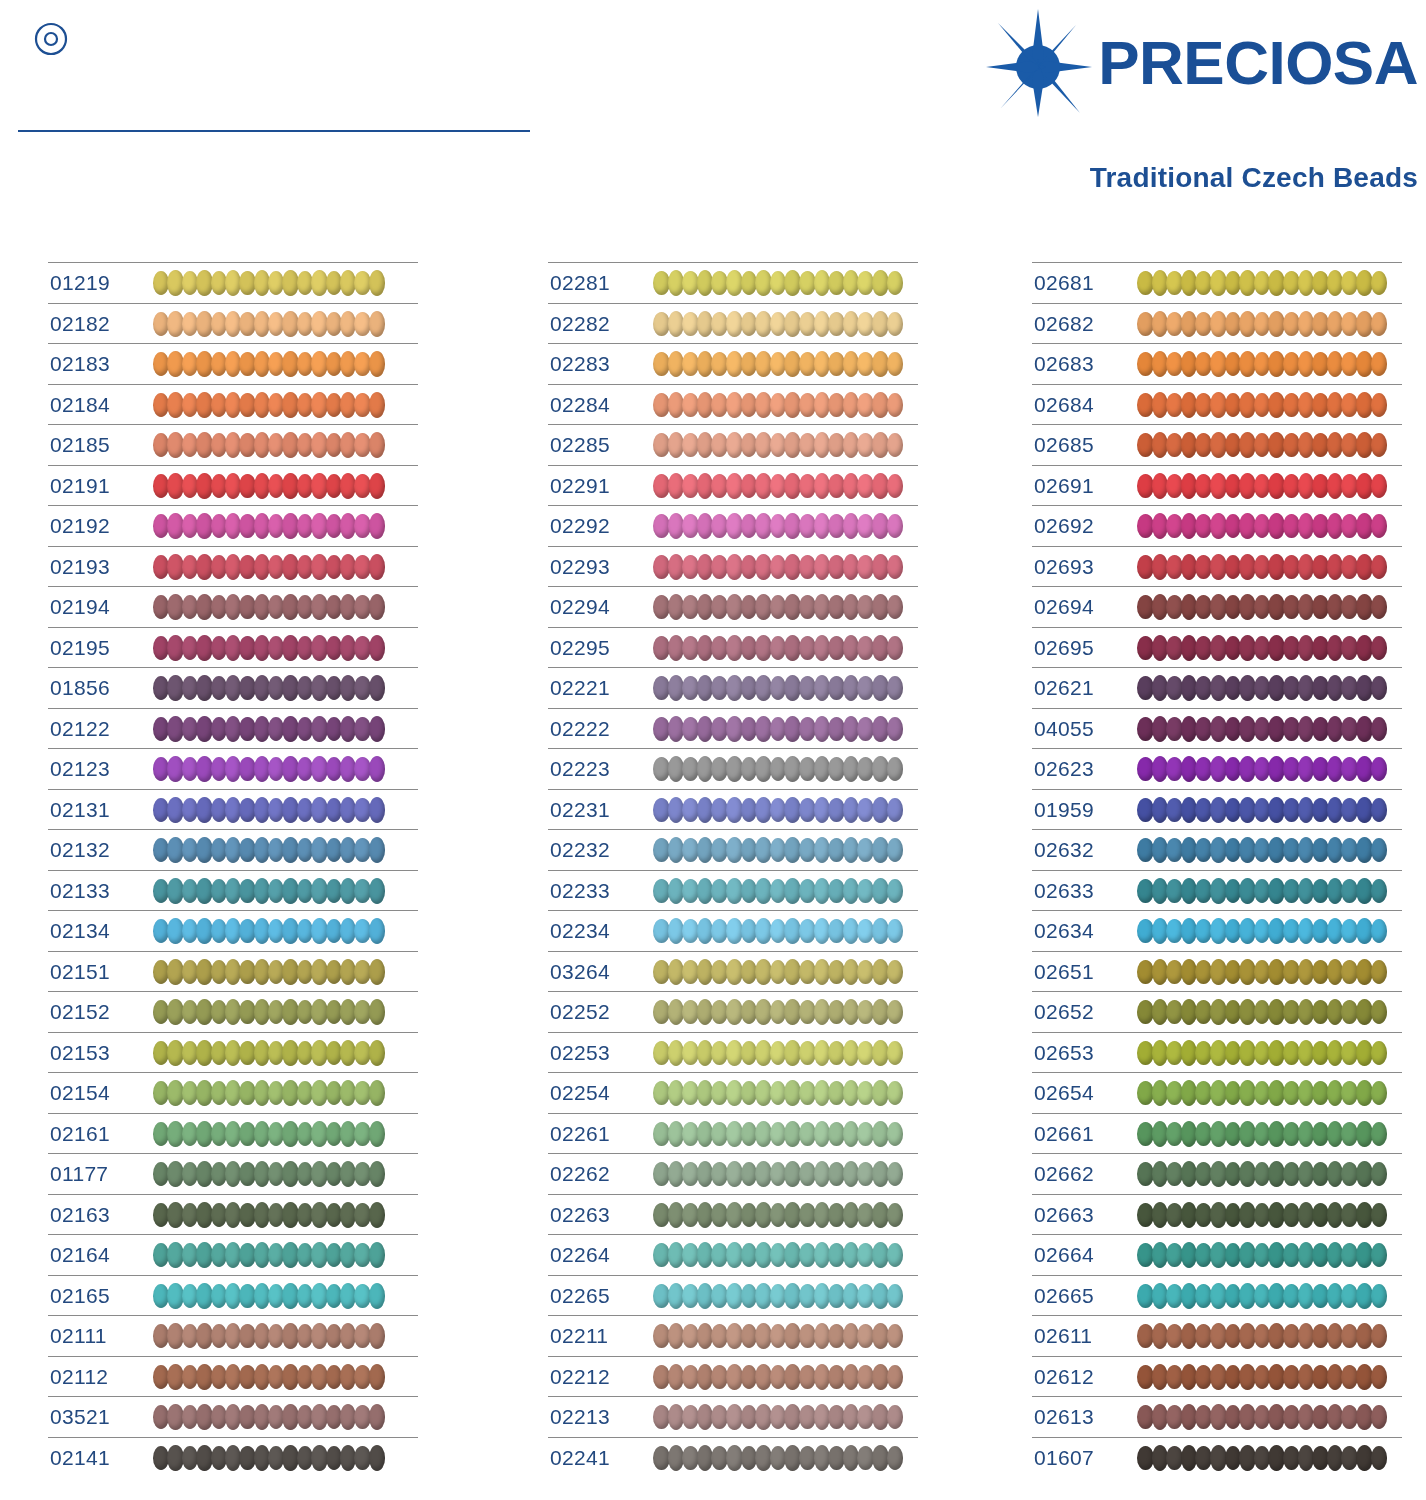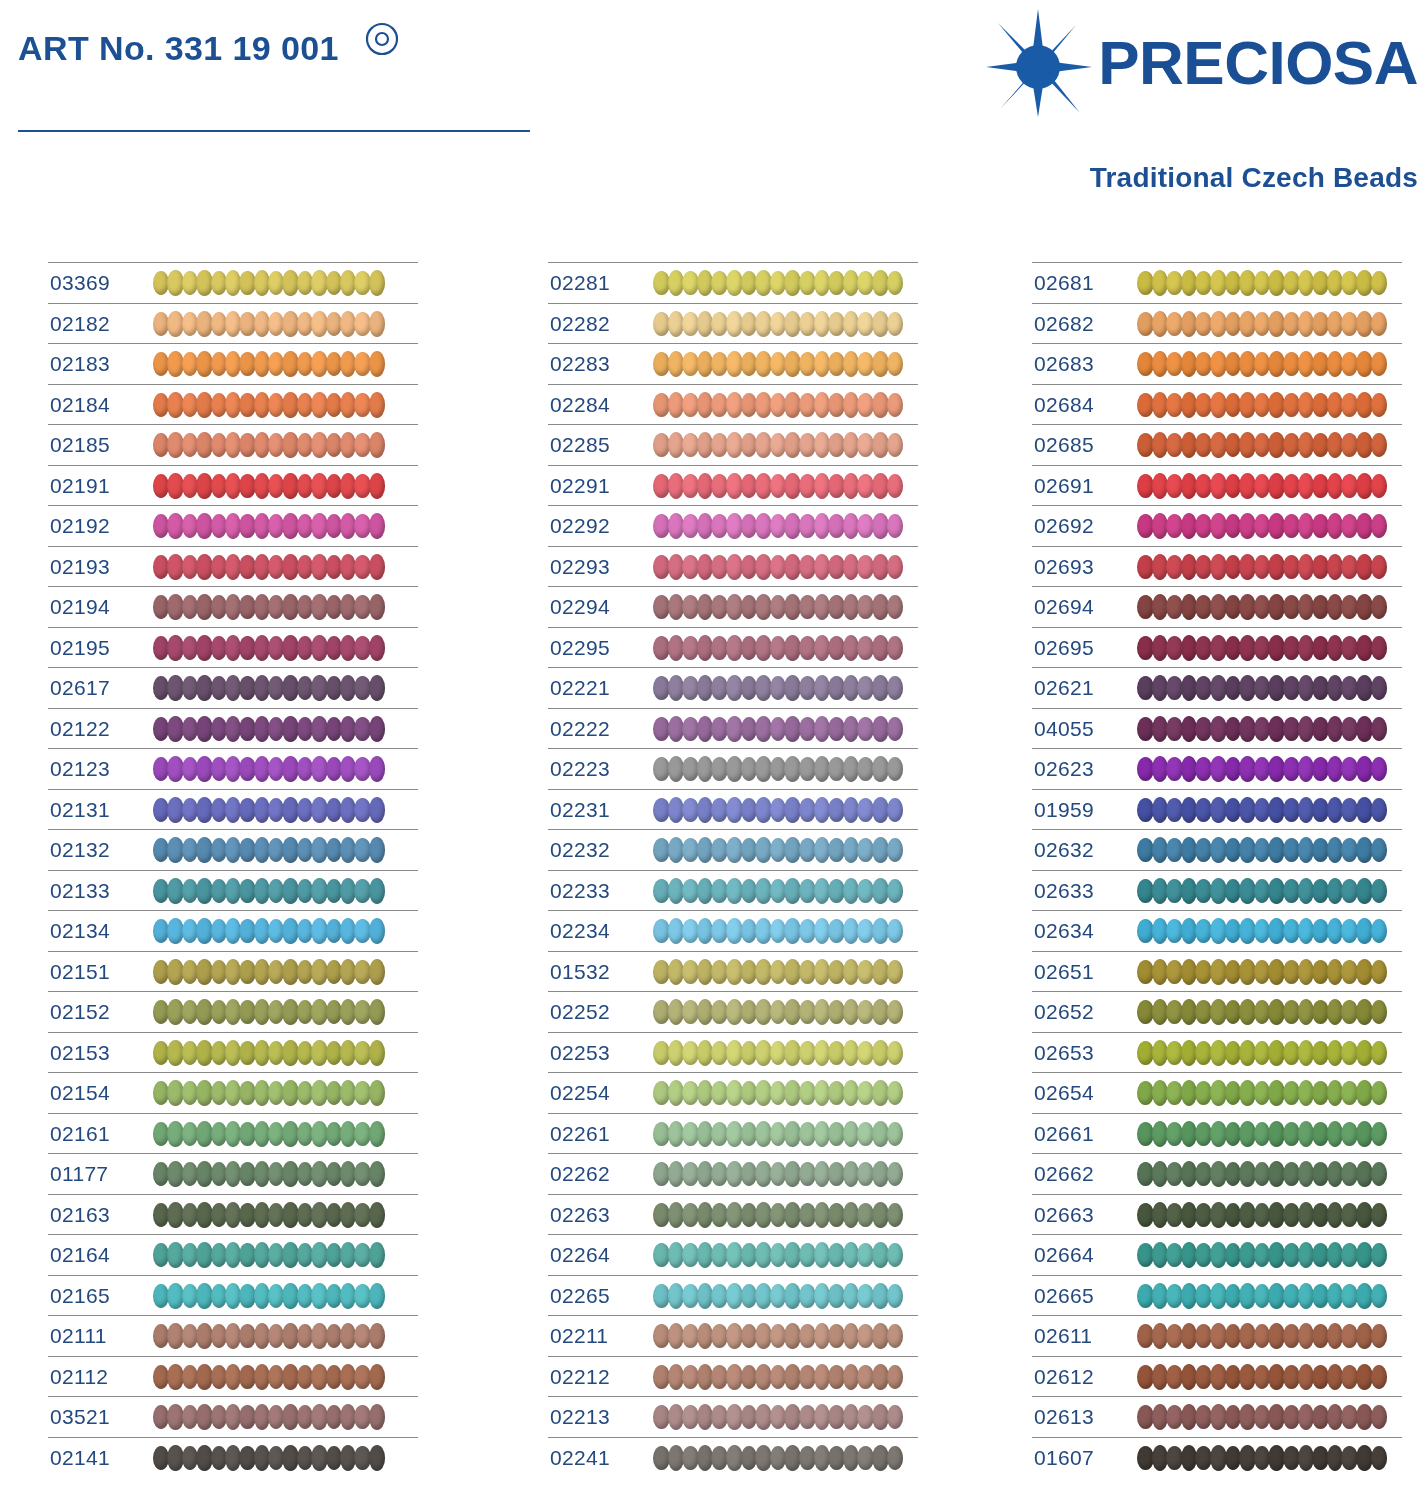--- a/index.html
+++ b/index.html
@@ -44,21 +44,20 @@
   }
   .bead:last-child{margin-right:0;}
 </style>
 </head>
 <body>
 
 <div id="header">
 
   <div id="art-block">
     <div id="art-line1">
-      <span>ART No. 331 19 001</span>
       <span id="target-icon">
         <svg width="34" height="34" viewBox="0 0 34 34">
           <circle cx="17" cy="17" r="15" fill="none" stroke="#1d4f93" stroke-width="2.2"></circle>
           <circle cx="17" cy="17" r="6" fill="none" stroke="#1d4f93" stroke-width="2.2"></circle>
         </svg>
       </span>
     </div>
   </div>
   <div id="art-underline"></div>
 
@@ -82,21 +81,21 @@
     <div id="logo-text">PRECIOSA</div>
   </div>
 
   <div id="tagline">Traditional Czech Beads</div>
 </div>
 
 <div id="columns">
   <div class="column col0">
       <div class="row">
         <div class="rule"></div>
-        <div class="code">03369</div>
+        <div class="code">01219</div>
         <div class="strand">
           <div class="beads">
             <span class="bead" style="background: rgb(211, 194, 89); height: 24px;"></span>
             <span class="bead" style="background: rgb(217, 200, 95); height: 26px;"></span>
             <span class="bead" style="background: rgb(223, 206, 101); height: 24px;"></span>
             <span class="bead" style="background: rgb(211, 194, 89); height: 26px;"></span>
             <span class="bead" style="background: rgb(217, 200, 95); height: 24px;"></span>
             <span class="bead" style="background: rgb(223, 206, 101); height: 26px;"></span>
             <span class="bead" style="background: rgb(211, 194, 89); height: 24px;"></span>
             <span class="bead" style="background: rgb(217, 200, 95); height: 26px;"></span>
@@ -322,21 +321,21 @@
             <span class="bead" style="background: rgb(172, 79, 114); height: 26px;"></span>
             <span class="bead" style="background: rgb(160, 67, 102); height: 24px;"></span>
             <span class="bead" style="background: rgb(166, 73, 108); height: 26px;"></span>
             <span class="bead" style="background: rgb(172, 79, 114); height: 24px;"></span>
             <span class="bead" style="background: rgb(160, 67, 102); height: 26px;"></span>
           </div>
         </div>
       </div>
       <div class="row">
         <div class="rule"></div>
-        <div class="code">02617</div>
+        <div class="code">01856</div>
         <div class="strand">
           <div class="beads">
             <span class="bead" style="background: rgb(103, 79, 106); height: 24px;"></span>
             <span class="bead" style="background: rgb(109, 85, 112); height: 26px;"></span>
             <span class="bead" style="background: rgb(115, 91, 118); height: 24px;"></span>
             <span class="bead" style="background: rgb(103, 79, 106); height: 26px;"></span>
             <span class="bead" style="background: rgb(109, 85, 112); height: 24px;"></span>
             <span class="bead" style="background: rgb(115, 91, 118); height: 26px;"></span>
             <span class="bead" style="background: rgb(103, 79, 106); height: 24px;"></span>
             <span class="bead" style="background: rgb(109, 85, 112); height: 26px;"></span>
@@ -1229,21 +1228,21 @@
             <span class="bead" style="background: rgb(118, 194, 224); height: 24px;"></span>
             <span class="bead" style="background: rgb(124, 200, 230); height: 26px;"></span>
             <span class="bead" style="background: rgb(130, 206, 236); height: 24px;"></span>
             <span class="bead" style="background: rgb(118, 194, 224); height: 26px;"></span>
             <span class="bead" style="background: rgb(124, 200, 230); height: 24px;"></span>
           </div>
         </div>
       </div>
       <div class="row">
         <div class="rule"></div>
-        <div class="code">01532</div>
+        <div class="code">03264</div>
         <div class="strand">
           <div class="beads">
             <span class="bead" style="background: rgb(189, 178, 98); height: 24px;"></span>
             <span class="bead" style="background: rgb(195, 184, 104); height: 26px;"></span>
             <span class="bead" style="background: rgb(201, 190, 110); height: 24px;"></span>
             <span class="bead" style="background: rgb(189, 178, 98); height: 26px;"></span>
             <span class="bead" style="background: rgb(195, 184, 104); height: 24px;"></span>
             <span class="bead" style="background: rgb(201, 190, 110); height: 26px;"></span>
             <span class="bead" style="background: rgb(189, 178, 98); height: 24px;"></span>
             <span class="bead" style="background: rgb(195, 184, 104); height: 26px;"></span>

